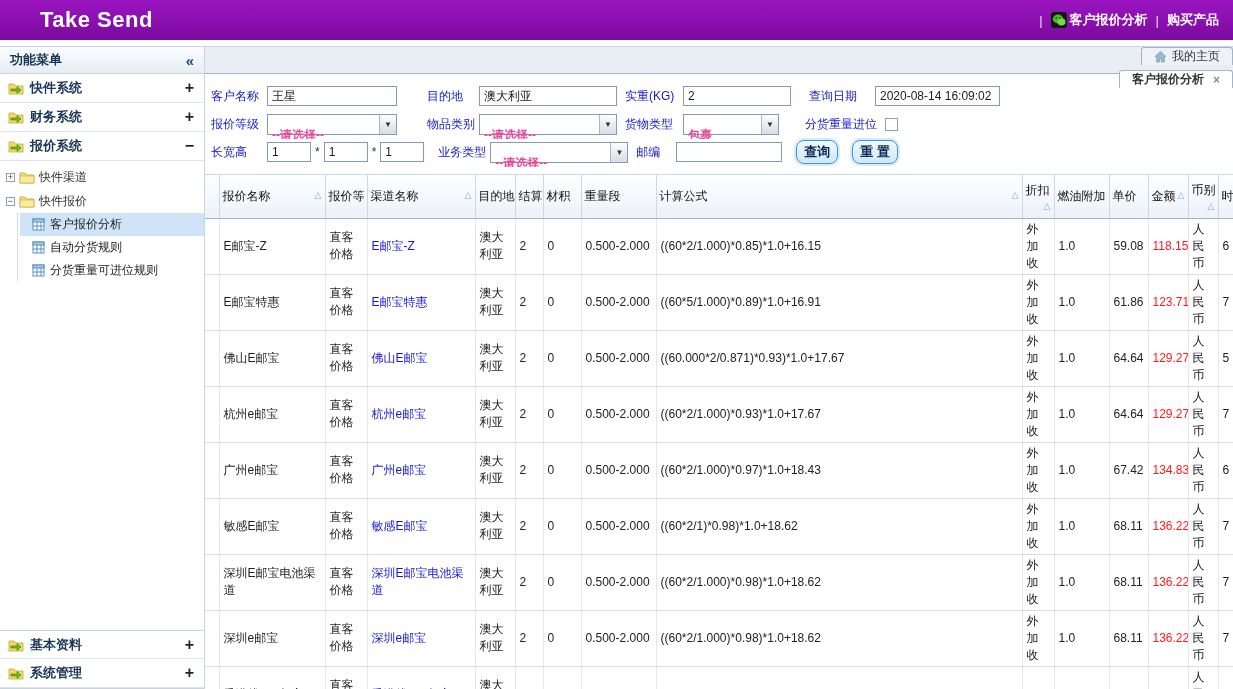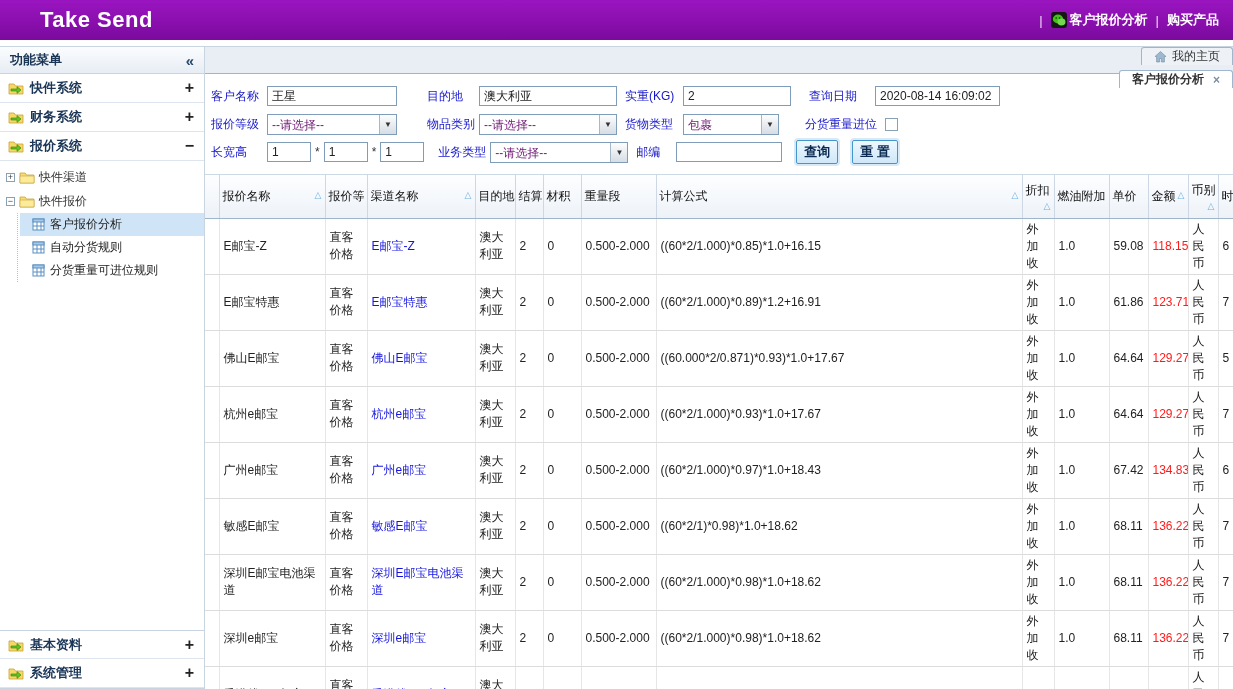--- a/index.html
+++ b/index.html
@@ -54,27 +54,27 @@
   .f-row { display:flex; align-items:center; height:28px; padding-left:2px; }
   .f-lab { color:#1616cc; white-space:nowrap; }
   .lab1 { width:56px; } .lab2 { width:52px; } .lab3 { width:58px; } .lab4 { width:66px; }
   input.txt { height:20px; border:1px solid #7f9db9; padding:1px 4px; font-size:12px; font-family:inherit; color:#222; background:#fff; }
   .w130 { width:130px; }
   .w138 { width:138px; margin-right:8px; }
   .w108 { width:108px; margin-right:12px; }
   .w126 { width:125px; }
   .w44  { width:44px; }
   .sel { height:21px; border:1px solid #7f9db9; background:#fff; display:flex; align-items:stretch; cursor:pointer; }
-  .sel .sel-txt { flex:1; padding:2px 4px; white-space:nowrap; overflow:hidden; color:#701a75; }
+  .sel .sel-txt { flex:1; padding:12px 4px; white-space:nowrap; overflow:hidden; color:#ec4899;font-weight:bold; }
   .sel .sel-btn { width:17px; border-left:1px solid #a9b8c6; background:linear-gradient(180deg,#fdfdfd,#d6dde4);
     display:flex; align-items:center; justify-content:center; font-size:8px; color:#333; }
   .star { margin:0 4px; color:#333; }
   .chk { width:13px; height:13px; border:1px solid #8aa0b4; background:#fff; margin-left:8px; cursor:pointer; }
   .btn { height:24px; padding:0 7px; margin-left:14px; background:linear-gradient(180deg,#eef8ff,#cfe7f8);
-    border:1px solid #4595cc; box-shadow:0 0 0 2px #d8eaf7; border-radius:2px; color:#0a2a52; font-weight:bold;
+    border:1px solid #4595cc; box-shadow:0 0 0 2px #d8eaf7; border-radius:8px; color:#0a2a52; font-weight:bold;
     font-size:13px; cursor:pointer; font-family:inherit; }
 
   
   .gridwrap { flex:1; overflow:hidden; border-top:1px solid #cbd8e6; margin-top:2px; }
   table.grid { border-collapse:collapse; table-layout:fixed; width:1033px; }
   table.grid th { height:22px; background:linear-gradient(180deg,#fdfeff,#edf2f8); border-right:1px solid #cdd8e4;
     border-bottom:1px solid #9eb6cc; font-weight:normal; color:#111; text-align:left; padding:1px 3px;
     white-space:nowrap; overflow:hidden; }
   table.grid th .sort { color:#6fb0e0; font-size:9px; float:right; margin-top:2px; }
   table.grid td { border-right:1px solid #e6e6e6; border-bottom:1px solid #dcdcdc; padding:2px 4px;
@@ -334,21 +334,21 @@
             </tr>
             <tr>
               <td></td>
               <td>E邮宝特惠</td>
               <td>直客价格</td>
               <td><a class="chan">E邮宝特惠</a></td>
               <td>澳大利亚</td>
               <td class="num">2</td>
               <td class="num">0</td>
               <td>0.500-2.000</td>
-              <td>((60*2/1.000)*0.89)*1.2+16.91</td>
+              <td>((60*5/1.000)*0.89)*1.0+16.91</td>
               <td>外加收</td>
               <td class="num">1.0</td>
               <td class="num">61.86</td>
               <td><span class="amount">123.71</span></td>
               <td>人民币</td>
               <td>7</td>
             </tr>
             <tr>
               <td></td>
               <td>佛山E邮宝</td>

